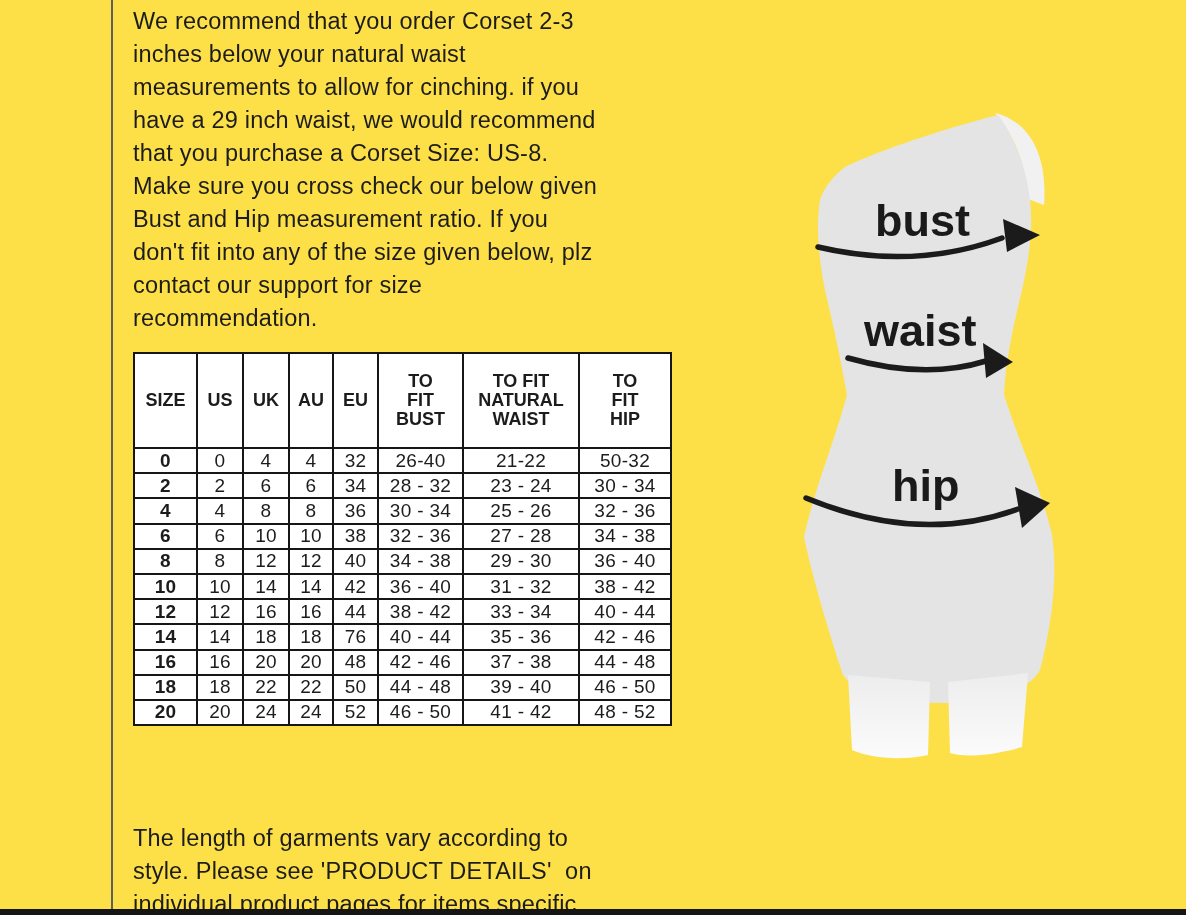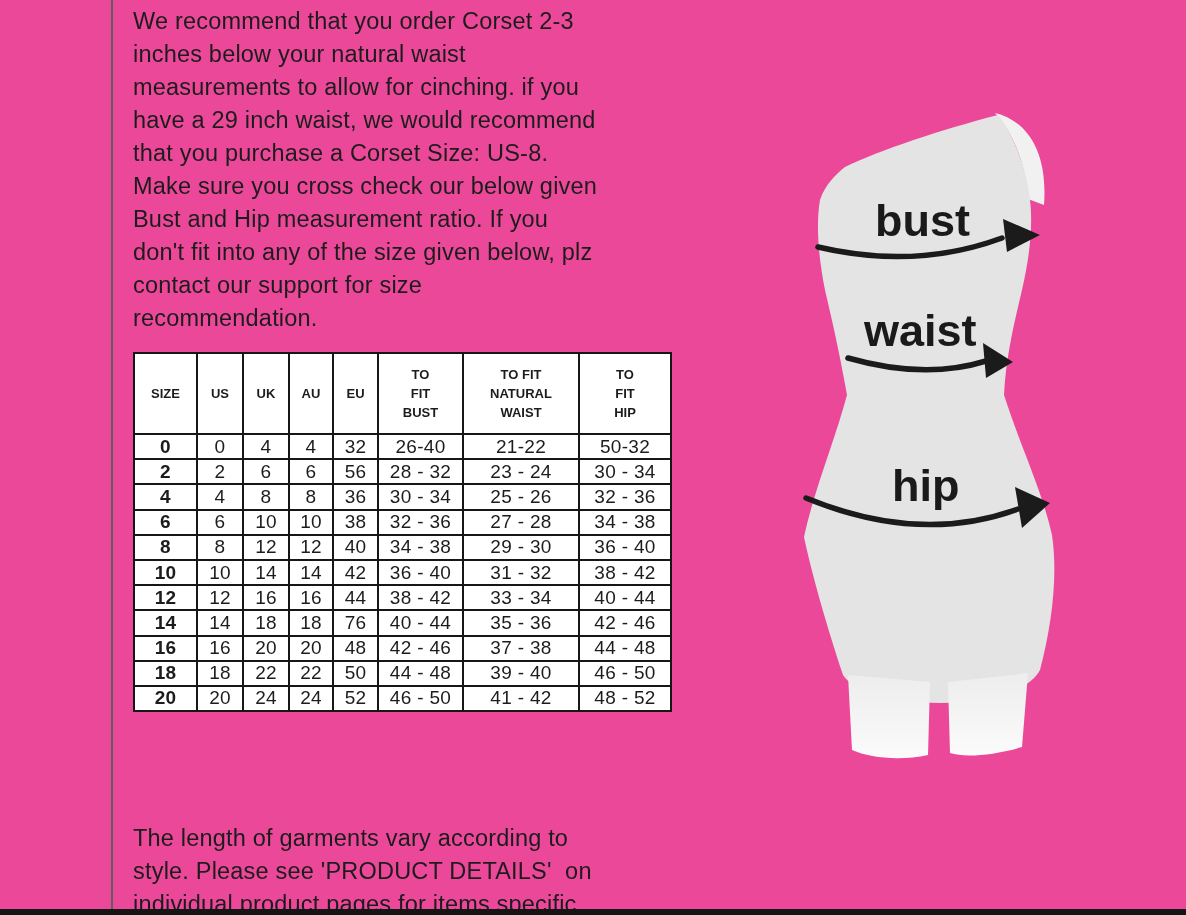--- a/index.html
+++ b/index.html
@@ -1,38 +1,38 @@
 <!DOCTYPE html>
 <html><head>
 <meta charset="utf-8">
 <style>
   html,body { margin:0; padding:0; background:#ffffff; }
   .page {
-    position:relative; width:1186px; height:915px; background:#ec4899;
+    position:relative; width:1186px; height:915px; background:#fde047;
     overflow:hidden; font-family:"Liberation Sans", sans-serif; color:#1b1b1b;
   }
   .vline { position:absolute; left:111px; top:0; width:1.5px; height:915px; background:#5f5f5f; }
   .bottom-bar { position:absolute; left:0; bottom:0; width:1186px; height:6px; background:#151515; }
 
   .para { position:absolute; margin:0; font-size:23.5px; line-height:33px;
           color:#1c1c1c; white-space:pre-wrap; letter-spacing:0.2px; }
   .intro  { left:133px; top:5px;  width:600px; }
   .footer { left:133px; top:822px; width:600px; }
 
   table.size-table {
     position:absolute; left:133px; top:352px; width:537px;
     border-collapse:collapse; table-layout:fixed; background:#ffffff;
   }
   table.size-table th, table.size-table td {
     border:2.5px solid #161616; text-align:center; vertical-align:middle;
     overflow:hidden; color:#1c1c1c;
   }
   table.size-table thead tr { height:71px; }
-  table.size-table th { font-size:13px; font-weight:bold; line-height:19px;
-    white-space:pre-line; padding:11px 1px; }
+  table.size-table th { font-size:18px; font-weight:bold; line-height:19px;
+    white-space:pre-line; padding:18px 1px; }
   table.size-table tbody tr { height:25.2px; }
   table.size-table td { font-size:19px; padding:0; letter-spacing:0.3px; }
   table.size-table td.col-size { font-weight:bold; }
 
   .figure { position:absolute; left:790px; top:105px; width:300px; height:672px; }
   .figure svg { position:absolute; left:0; top:0; }
   .fig-label { position:absolute; font-size:45px; font-weight:bold; color:#1a1a1a; line-height:1; }
   .fig-label.bust  { left:85px;  top:93px;  }
   .fig-label.waist { left:74px;  top:203px; }
   .fig-label.hip   { left:102px; top:358px; }
@@ -93,21 +93,21 @@
           <td>32</td>
           <td>26-40</td>
           <td>21-22</td>
           <td>50-32</td>
         </tr>
         <tr>
           <td class="col-size">2</td>
           <td>2</td>
           <td>6</td>
           <td>6</td>
-          <td>56</td>
+          <td>34</td>
           <td>28 - 32</td>
           <td>23 - 24</td>
           <td>30 - 34</td>
         </tr>
         <tr>
           <td class="col-size">4</td>
           <td>4</td>
           <td>8</td>
           <td>8</td>
           <td>36</td>

